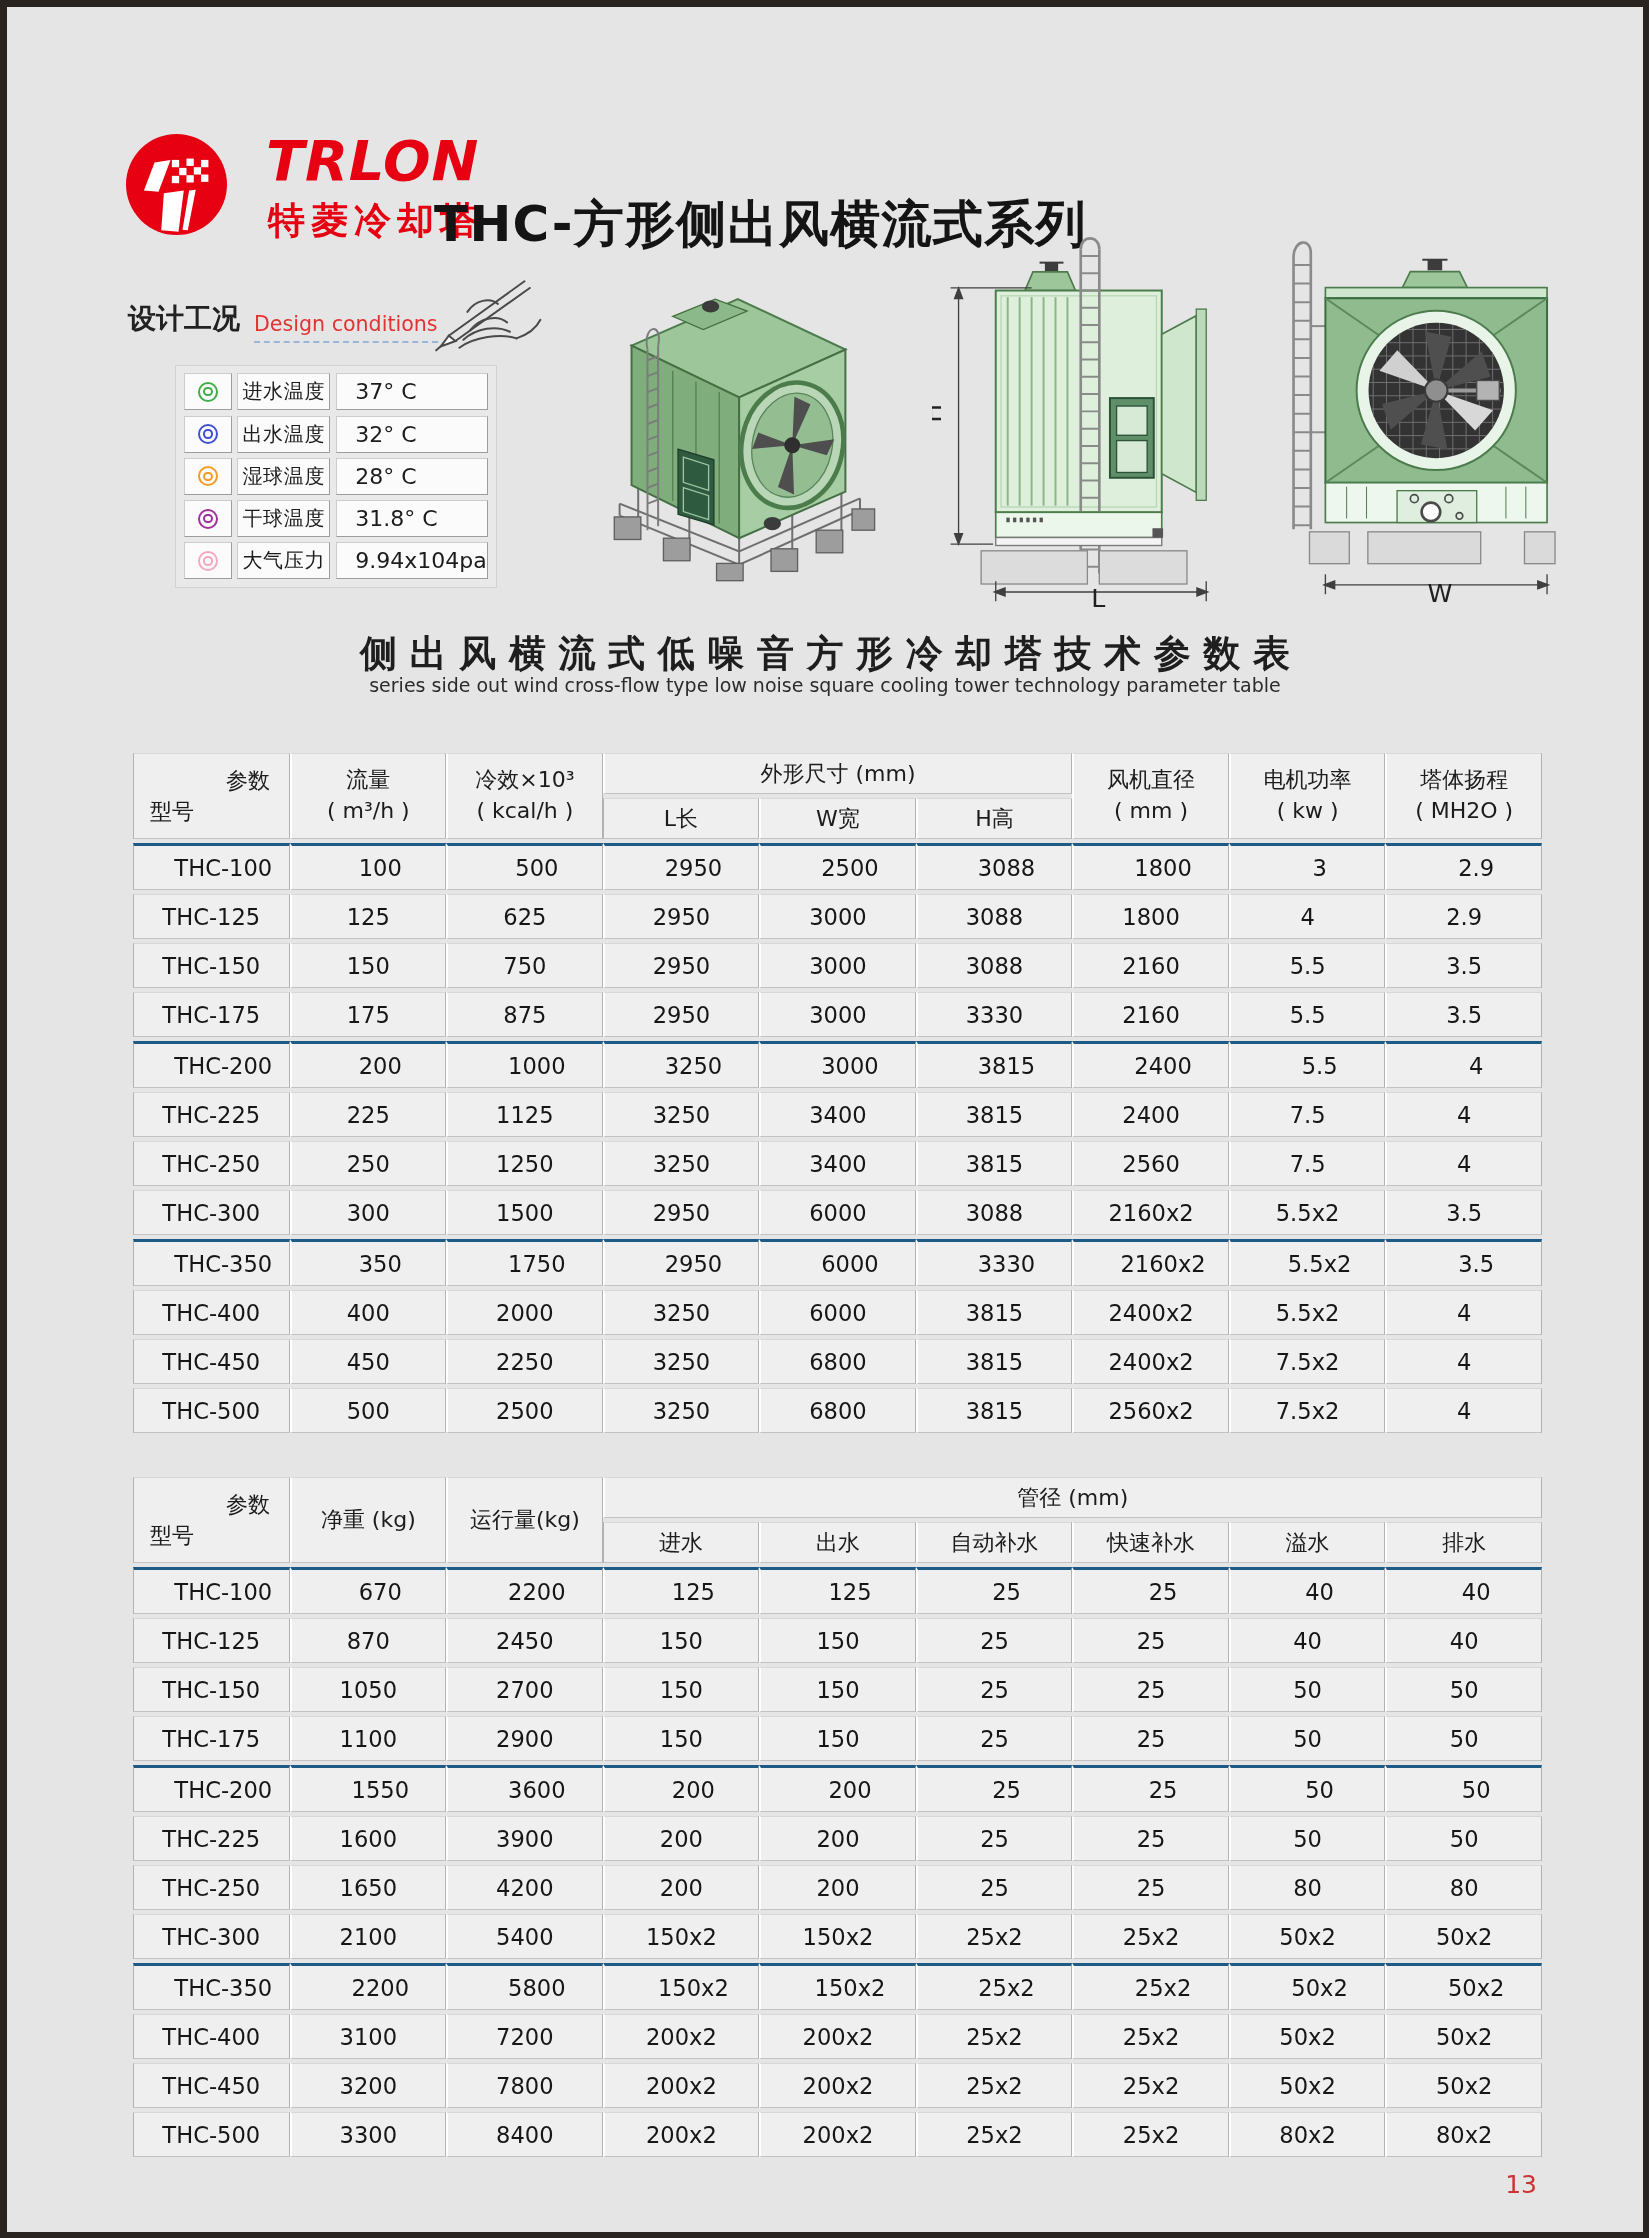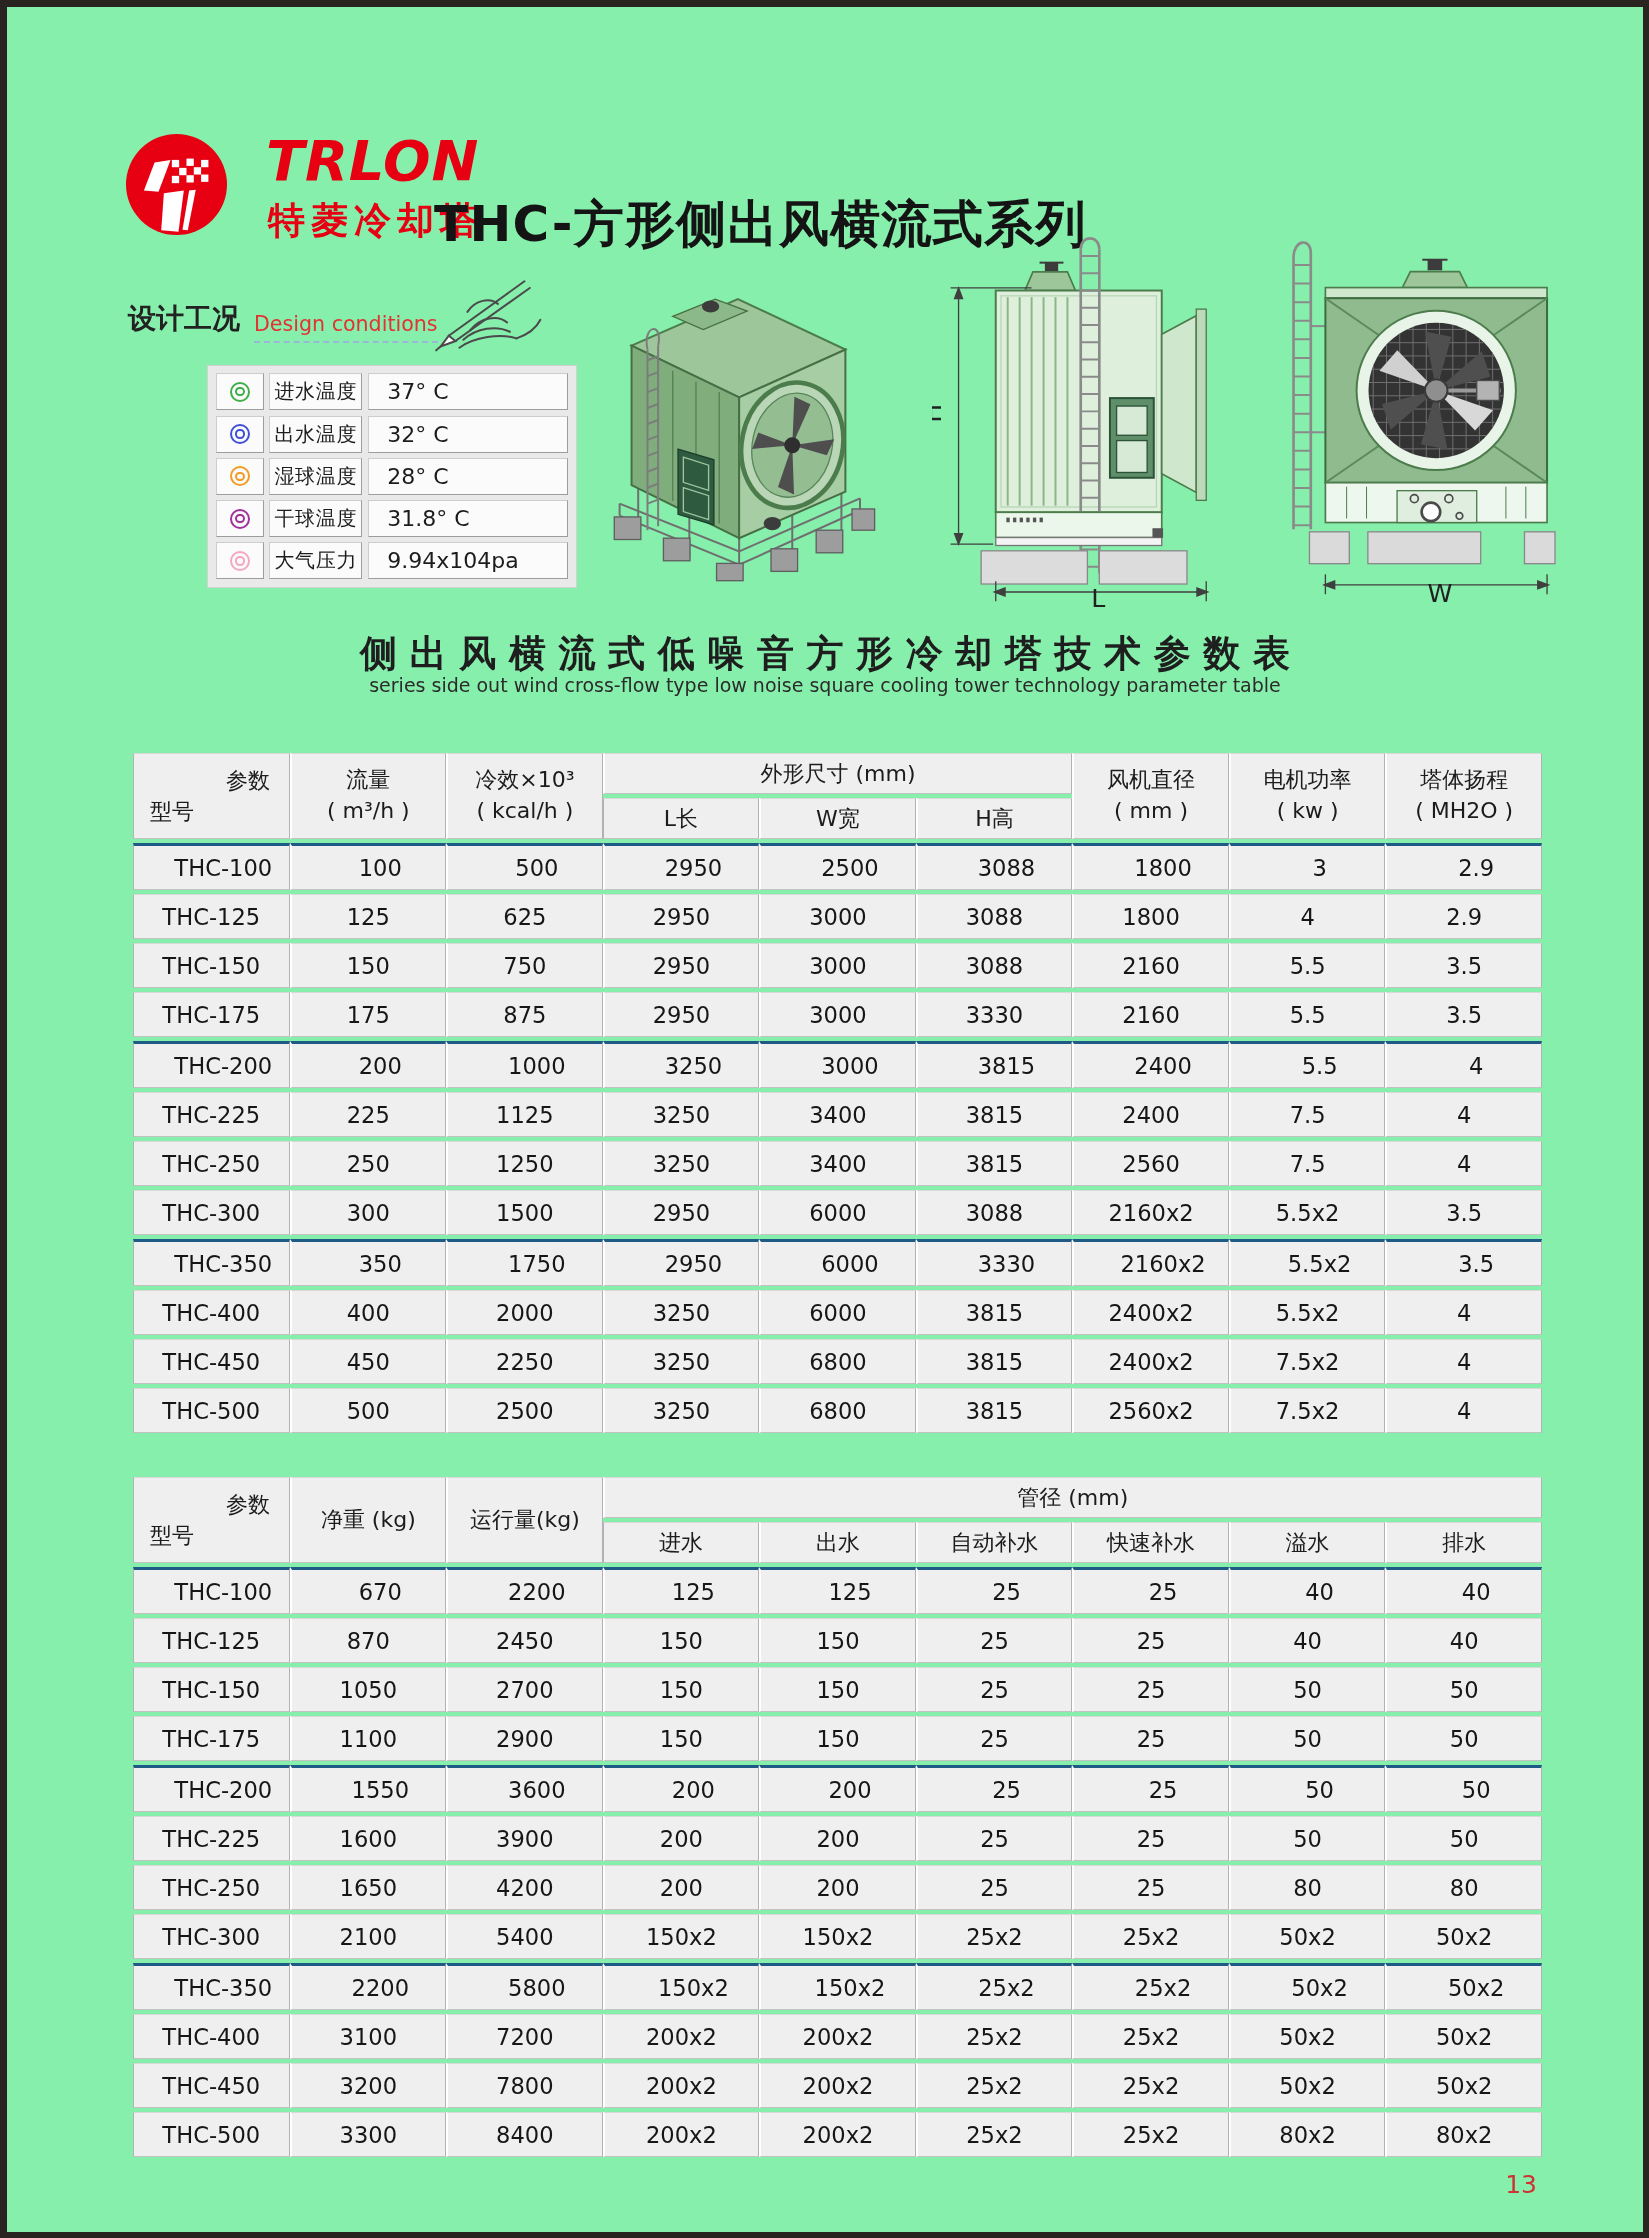--- a/index.html
+++ b/index.html
@@ -1,34 +1,34 @@
 <!DOCTYPE html>
 <html style="font-size:10.6px"><head>
 <meta charset="utf-8">
 <style>
   html,body{margin:0;padding:0;background:#ffffff;}
-  .page{position:relative;width:1650px;height:2239px;background:#86efac;border:7.3px solid #2a2420;
+  .page{position:relative;width:1650px;height:2239px;background:#e5e5e5;border:7.3px solid #2a2420;
         box-sizing:border-box;font-family:"DejaVu Sans","Liberation Sans",sans-serif;overflow:hidden;color:#1c1c1c;}
 
   
   .logo-mark{position:absolute;left:117px;top:125px;}
   .brand{position:absolute;left:259px;top:126px;font-size:56px;font-style:italic;font-weight:800;
          color:#e60012;letter-spacing:0.7px;line-height:1;}
   .brand-cn{position:absolute;left:261px;top:195px;font-size:37px;font-weight:700;color:#e60012;
          letter-spacing:6px;line-height:1;}
   .page-title{position:absolute;left:427px;top:158px;font-size:50px;font-weight:800;color:#141414;
          letter-spacing:1.3px;line-height:1;white-space:nowrap;}
 
   
   .dc-heading-cn{position:absolute;left:121px;top:298px;font-size:28px;font-weight:600;color:#222;line-height:1;}
   .dc-heading-en{position:absolute;left:247px;top:307px;font-size:20.6px;color:#e23333;line-height:1;
          border-bottom:2px dashed #9ab6d8;padding-bottom:6px;}
   .pen{position:absolute;left:399px;top:265px;}
-  .dc-panel{position:absolute;left:168px;top:358px;width:370px;background:#e9e9e9;
-         border:0.7px solid #d2d2d2;padding:7.3px 8px 2px 8px;box-sizing:border-box;margin-left:32px;}
+  .dc-panel{position:absolute;left:168px;top:358px;width:322px;background:#e9e9e9;
+         border:0.7px solid #d2d2d2;padding:7.3px 8px 2px 8px;box-sizing:border-box;}
   .dc-row{display:grid;grid-template-columns:48px 93px 1fr;gap:5.3px;margin-bottom:5.3px;}
   .dc-cell{background:#fbfbfb;border:0.7px solid #cdcdcd;border-right-color:#9d9d9d;border-bottom-color:#9d9d9d;
          height:37px;display:flex;align-items:center;justify-content:center;box-sizing:border-box;}
   .dc-label{font-size:20px;letter-spacing:0.7px;}
   .dc-value{justify-content:flex-start;padding-left:18.6px;font-size:22px;}
   .dc-dot{width:16px;height:16px;border-radius:50%;border:2px solid #888;
          display:flex;align-items:center;justify-content:center;}
   .dc-dot-in{width:5.3px;height:5.3px;border-radius:50%;border:2px solid #888;}
 
   

